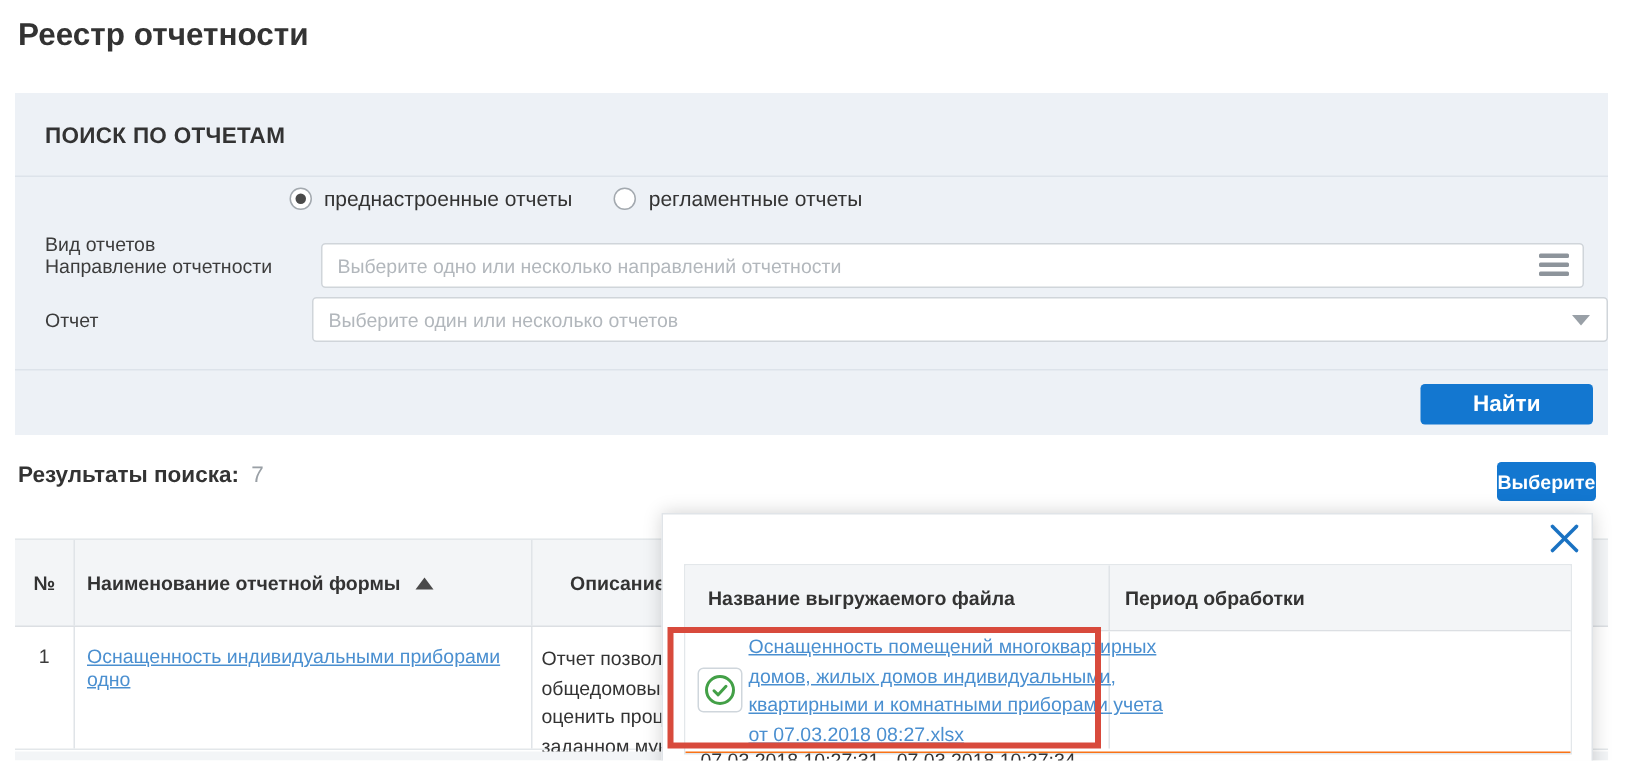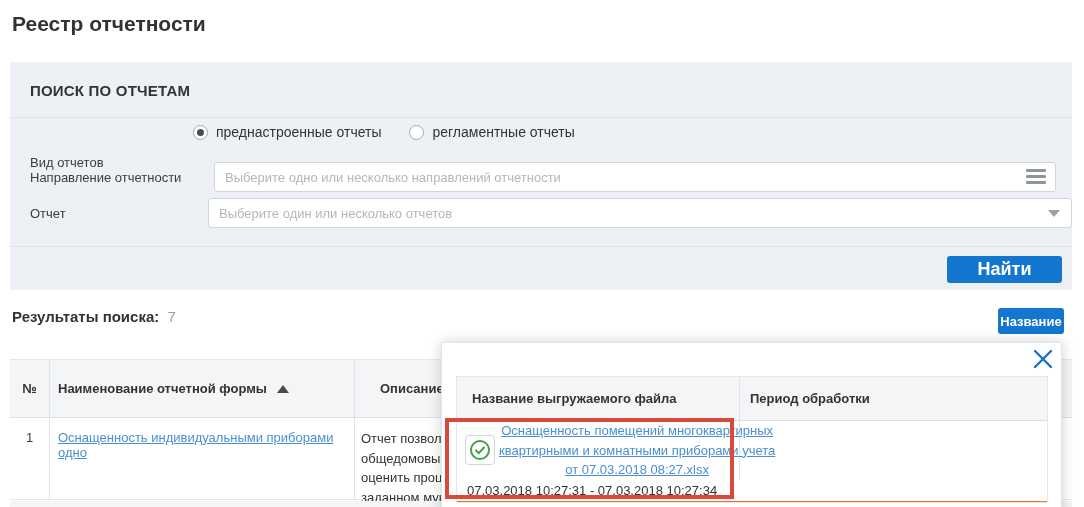--- a/index.html
+++ b/index.html
@@ -31,21 +31,21 @@
   .input-wrap{position:absolute; left:182px; width:864px; height:30px;}
   .iw-direction{top:100px;padding-left:22px;} .iw-report{top:136px;margin-left:16px;}
   .text-input{width:100%; height:100%; border:1px solid #d0d5da; border-radius:3px; background:#fff; font-family:"Liberation Sans",sans-serif; font-size:13px; padding:0 40px 0 10px; color:#333; outline:none;}
   .text-input::placeholder{color:var(--placeholder-gray,#b2b7bc);}
   .menu-icon{position:absolute; right:10px; top:7px; width:20px; height:15px; cursor:pointer;}
   .menu-icon span{display:block; width:20px; height:3px; background:#8d949b; border-radius:1px; margin-bottom:3px;}
   .caret-down{position:absolute; right:12px; top:12px; width:0; height:0; border-left:6px solid transparent; border-right:6px solid transparent; border-top:7px solid #99a0a7; cursor:pointer;}
 
   .collapse-link{position:absolute; left:26px; top:192px; display:flex; align-items:center; text-decoration:none; cursor:pointer;}
   .collapse-link .txt{font-size:13px; color:#2f80c3; margin-left:6px;}
-  .find-button{position:absolute; left:937px; top:194px; width:115px; height:27px; background:var(--accent-blue,#1377d0); color:#fff; border:none; border-radius:3px; font-family:"Liberation Sans",sans-serif; font-size:18px; font-weight:bold; cursor:pointer;}
+  .find-button{position:absolute; left:937px; top:194px; width:115px; height:27px; background:var(--accent-blue,#1377d0); color:#fff; border:none; border-radius:3px; font-family:"Liberation Sans",sans-serif; font-size:15px; font-weight:bold; cursor:pointer;}
 
   
   .results-bar{position:absolute; left:12px; top:308px; font-size:15px; font-weight:bold; color:#333;}
   .results-count{color:var(--count-gray,#9aa0a6); font-weight:normal; margin-left:4px;}
   .exports-button{position:absolute; left:998px; top:308px; width:66px; height:26px; background:var(--accent-blue,#1377d0); color:#fff; border:none; border-radius:3px; font-family:"Liberation Sans",sans-serif; font-size:13px; font-weight:bold; cursor:pointer;}
 
   
   .main-table{position:absolute; left:10px; top:359px; width:1062px;}
   .mt-header{display:flex; height:59px; background:var(--table-header-bg,#f3f5f7); border-top:1px solid #e3e7ea; border-bottom:1px solid #dcdfe3; font-size:13px; font-weight:bold; color:#333;}
   .mt-row{display:flex; height:82px; background:#fff; border-bottom:1px solid #e3e7ea; font-size:13px;}
@@ -56,21 +56,21 @@
   .mt-row .col-name{align-items:flex-start; padding-top:12px;}
   .mt-row .col-desc{display:block; padding-left:6px; padding-top:11px;}
   .desc-line{white-space:nowrap; line-height:19.5px; color:#333;}
   .sort-asc{display:inline-block; width:0; height:0; border-left:6px solid transparent; border-right:6px solid transparent; border-bottom:8px solid #4a4a4a; margin-left:10px; cursor:pointer;}
   .table-link{color:var(--link-blue,#4a8fd0); text-decoration:underline; cursor:pointer;}
   .next-row-strip{position:absolute; left:10px; top:501px; width:1062px; height:6px; background:var(--table-header-bg,#f3f5f7);}
 
   
   .popup{position:absolute; left:441px; top:342px; width:621px; height:215px; background:#fff; border:1px solid #e0e4e8; box-shadow:0 0 12px rgba(0,0,0,.18); z-index:10;}
   .popup-close{position:absolute; top:5px; right:6px; width:24px; height:24px; background:none; border:none; cursor:pointer; padding:0;}
-  .popup-table{position:absolute; left:14px; top:33px; width:592px; border:1px solid #e3e7ea;text-align:center;}
+  .popup-table{position:absolute; left:14px; top:33px; width:592px; border:1px solid #e3e7ea;}
   .pt-header{display:flex; height:44px; background:var(--table-header-bg,#f3f5f7); border-bottom:1px solid #dcdfe3; font-size:13px; font-weight:bold; color:#333;}
   .pt-row{display:flex; height:81px; border-bottom:1px solid #f97316; background:#fff;flex-direction:column;}
   .pcol-file{width:283px; flex:none; border-right:1px solid #e0e4e8; display:flex; align-items:center; padding-left:15px;}
   .pcol-period{flex:1; display:flex; align-items:center; padding-left:10px; font-size:13px; color:#333;}
   .pt-row .pcol-file{padding-left:8px; align-items:center;}
   .status-button{width:30px; height:30px; flex:none; border:1px solid #cfd6dc; border-radius:4px; background:#fff; display:flex; align-items:center; justify-content:center; cursor:pointer; padding:0;}
   .file-link{margin-left:4px; font-size:13px; color:var(--link-blue,#4a8fd0); text-decoration:underline; line-height:19.5px; cursor:pointer;}
   .file-link span{display:block; white-space:nowrap;}
   .highlight-box{position:absolute; left:3px; top:75px; width:289px; height:81px; border:4px solid var(--highlight-red,#d84a3c); pointer-events:none; z-index:5;}
 </style>
@@ -109,21 +109,21 @@
 
   <div class="panel-sep sep-bottom"></div>
 
   <button class="find-button">Найти</button>
 </div>
 
 <div class="results-bar">
   <span>Результаты поиска:</span>
   <span class="results-count">7</span>
 </div>
-<button class="exports-button">Название</button>
+<button class="exports-button">Выберите</button>
 
 <div class="main-table">
   <div class="mt-header">
     <div class="col-num">№</div>
     <div class="col-name">
       <span>Наименование отчетной формы</span>
       <span class="sort-asc"></span>
     </div>
     <div class="col-desc">Описание</div>
   </div>
@@ -158,20 +158,21 @@
     <div class="pt-row">
       <div class="pcol-file">
         <button class="status-button">
           <svg width="22" height="22" viewBox="0 0 22 22">
             <circle cx="11" cy="11" r="9" fill="none" stroke="#43a047" stroke-width="2"></circle>
             <polyline points="7,11.5 9.8,14.2 15,8.5" fill="none" stroke="#43a047" stroke-width="2" stroke-linecap="round" stroke-linejoin="round"></polyline>
           </svg>
         </button>
         <a class="file-link">
           <span>Оснащенность помещений многоквартирных</span>
+          <span>домов, жилых домов индивидуальными,</span>
           <span>квартирными и комнатными приборами учета</span>
           <span>от 07.03.2018 08:27.xlsx</span>
         </a>
       </div>
       <div class="pcol-period">07.03.2018 10:27:31 - 07.03.2018 10:27:34</div>
     </div>
   </div>
 
   <div class="highlight-box"></div>
 </div>

